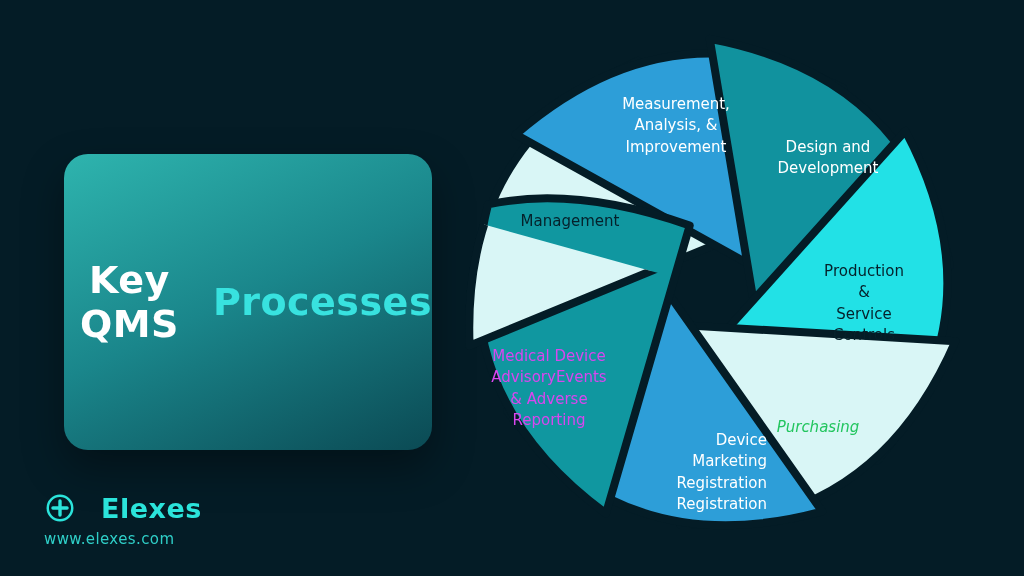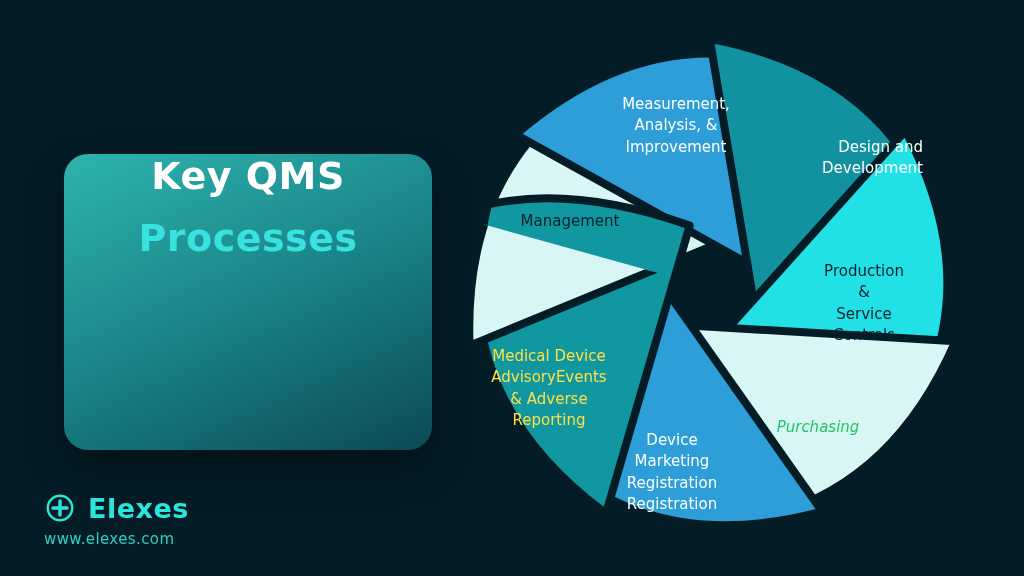--- a/index.html
+++ b/index.html
@@ -16,23 +16,23 @@
 
   
   .title-card {
     position: absolute;
     left: 64px; top: 154px;
     width: 368px; height: 296px;
     border-radius: 24px;
     background: linear-gradient(155deg, #2EB4AE 0%, #1A868B 48%, #0B4A54 100%);
     box-shadow: 0 18px 40px rgba(0,0,0,0.35);
     display: flex;
-    flex-direction: column;
+    flex-direction: row;
     align-items: center;
-    justify-content: flex-start;
+    justify-content: space-between;
     gap: 18px;
   }
   .title-card .line {
     font-size: 38px;
     font-weight: 700;
     letter-spacing: 0.5px;
     text-align: center;
   }
 
   
@@ -67,21 +67,21 @@
   #lbl-management       { left: 570px; top: 222px; }
 
   
   .brand {
     position: absolute;
     left: 44px; top: 492px;
   }
   .brand-row {
     display: flex;
     align-items: center;
-    gap: 12px;
+    gap: 25px;
     text-align: center;
   }
   .brand-name {
     font-size: 27px;
     font-weight: 700;
     letter-spacing: 0.5px;
   }
   .brand-url {
     margin-top: 6px;
     font-size: 15px;
@@ -117,40 +117,40 @@
     <g clip-path="url(#seam)">
       <use href="#blade" class="blade" transform="rotate(296.57)" style="fill: rgb(217, 246, 246);"></use>
     </g>
   </svg>
 
   <div class="seg-label" id="lbl-measurement" style="color: rgb(255, 255, 255);">
       <div>Measurement,</div>
       <div>Analysis, &amp;</div>
       <div>Improvement</div>
     </div>
-  <div class="seg-label" id="lbl-design" style="color: rgb(255, 255, 255); text-align: right;">
+  <div class="seg-label" id="lbl-design" style="color: rgb(255, 255, 255);">
       <div>Design and</div>
       <div>Development</div>
     </div>
   <div class="seg-label" id="lbl-production" style="color: rgb(5, 33, 43);">
       <div>Production</div>
       <div>&amp;</div>
       <div>Service</div>
       <div>Controls</div>
     </div>
   <div class="seg-label" id="lbl-purchasing" style="color: #22c55e; font-style: italic;">
       <div>Purchasing</div>
     </div>
-  <div class="seg-label" id="lbl-device-marketing" style="color: rgb(255, 255, 255);">
+  <div class="seg-label" id="lbl-device-marketing" style="color: rgb(255, 255, 255); text-align: right;">
       <div>Device</div>
       <div>Marketing</div>
       <div>Registration</div>
       <div>Registration</div>
     </div>
-  <div class="seg-label" id="lbl-medical-device" style="color: #fde047;">
+  <div class="seg-label" id="lbl-medical-device" style="color: #d946ef;">
       <div>Medical Device</div>
       <div>AdvisoryEvents</div>
       <div>&amp; Adverse</div>
       <div>Reporting</div>
     </div>
   <div class="seg-label" id="lbl-management" style="color: rgb(5, 33, 43);">
       <div>Management</div>
     </div>
 
   <div class="brand">

